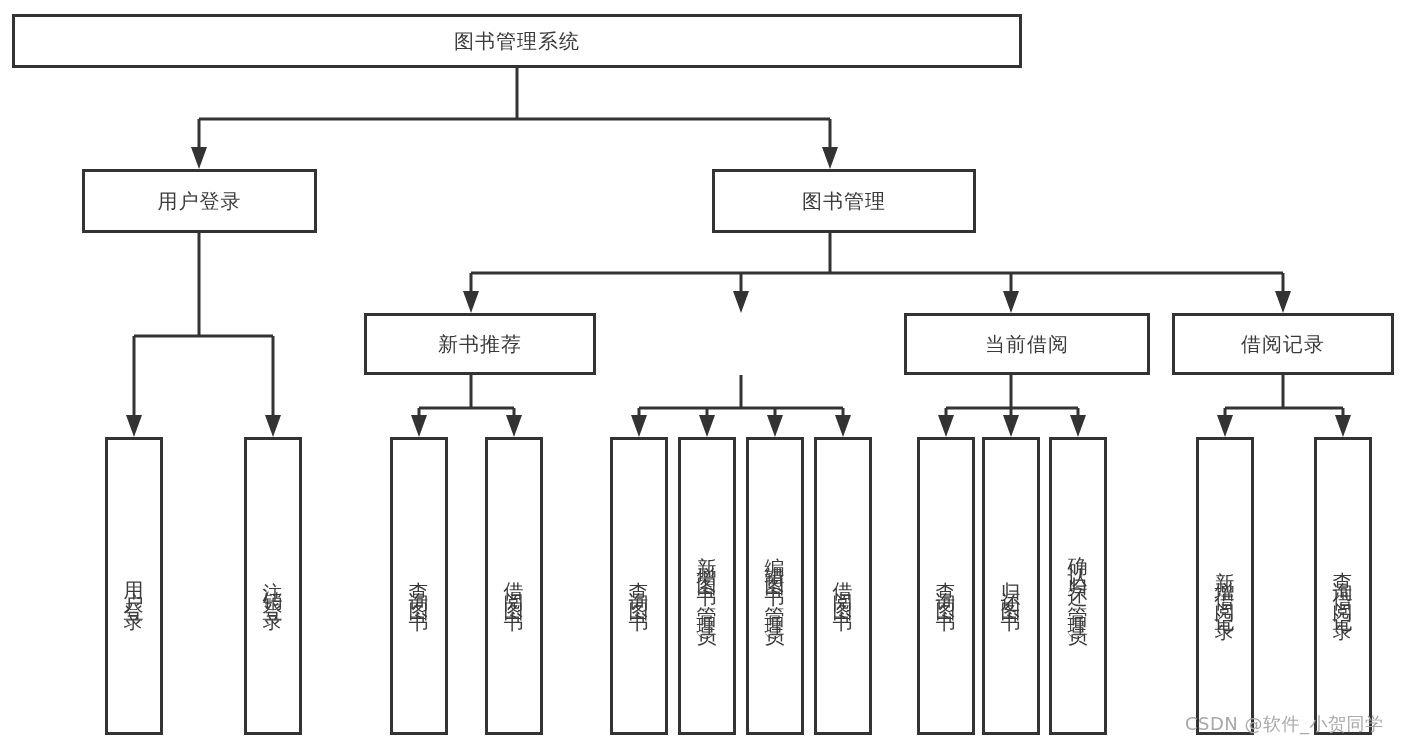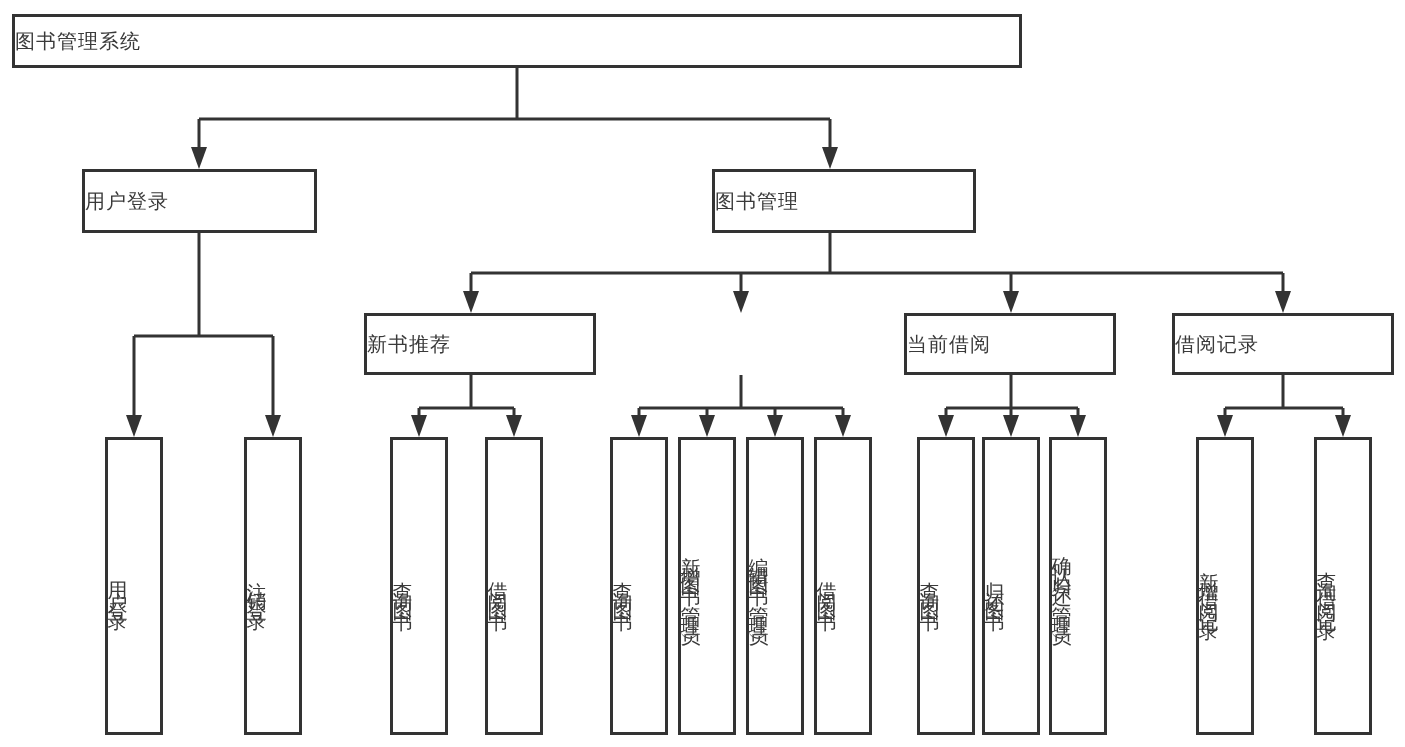--- a/index.html
+++ b/index.html
@@ -5,21 +5,21 @@
   html,body{margin:0;padding:0;}
   body{
     width:1405px;height:747px;position:relative;background:#ffffff;
     font-family:"DejaVu Sans","Liberation Sans",sans-serif;
     overflow:hidden;
   }
   .stage{position:absolute;left:0;top:0;width:1405px;height:747px;}
   svg.wires{position:absolute;left:0;top:0;width:1405px;height:747px;}
   .node{
     position:absolute;background:#ffffff;border:3px solid #333333;
-    display:flex;align-items:center;
+    display:flex;align-items:center;justify-content:center;
     box-sizing:border-box;color:#3a3a3a;
   }
   .node.h{font-size:20px;letter-spacing:1px;}
   .node.v span{
     writing-mode:vertical-rl;text-orientation:mixed;
     font-size:20px;line-height:1;letter-spacing:10px;
     white-space:nowrap;color:#3a3a3a;
   }
   .watermark{
     position:absolute;left:1185px;top:712px;width:210px;
@@ -72,21 +72,21 @@
   <div class="node h" style="left:82px;top:169px;width:235px;height:64px">
     <span>用户登录</span>
   </div>
   <div class="node h" style="left:712px;top:169px;width:264px;height:64px">
     <span>图书管理</span>
   </div>
 
   <div class="node h" style="left:364px;top:313px;width:232px;height:62px">
     <span>新书推荐</span>
   </div>
-  <div class="node h" style="left:904px;top:313px;width:212px;height:62px">
+  <div class="node h" style="left:904px;top:313px;width:246px;height:62px">
     <span>当前借阅</span>
   </div>
   <div class="node h" style="left:1172px;top:313px;width:222px;height:62px">
     <span>借阅记录</span>
   </div>
 
   <div class="node v" style="left:105px;top:437px;width:58px;height:298px">
     <span>用户登录</span>
   </div>
   <div class="node v" style="left:244px;top:437px;width:58px;height:298px">
@@ -123,13 +123,14 @@
     <span>确认归还（管理员）</span>
   </div>
 
   <div class="node v" style="left:1196px;top:437px;width:58px;height:298px">
     <span>新增借阅记录</span>
   </div>
   <div class="node v" style="left:1314px;top:437px;width:58px;height:298px">
     <span>查询借阅记录</span>
   </div>
 
+  <div class="watermark">CSDN @软件_小贺同学</div>
 </div>
 
 </body></html>

